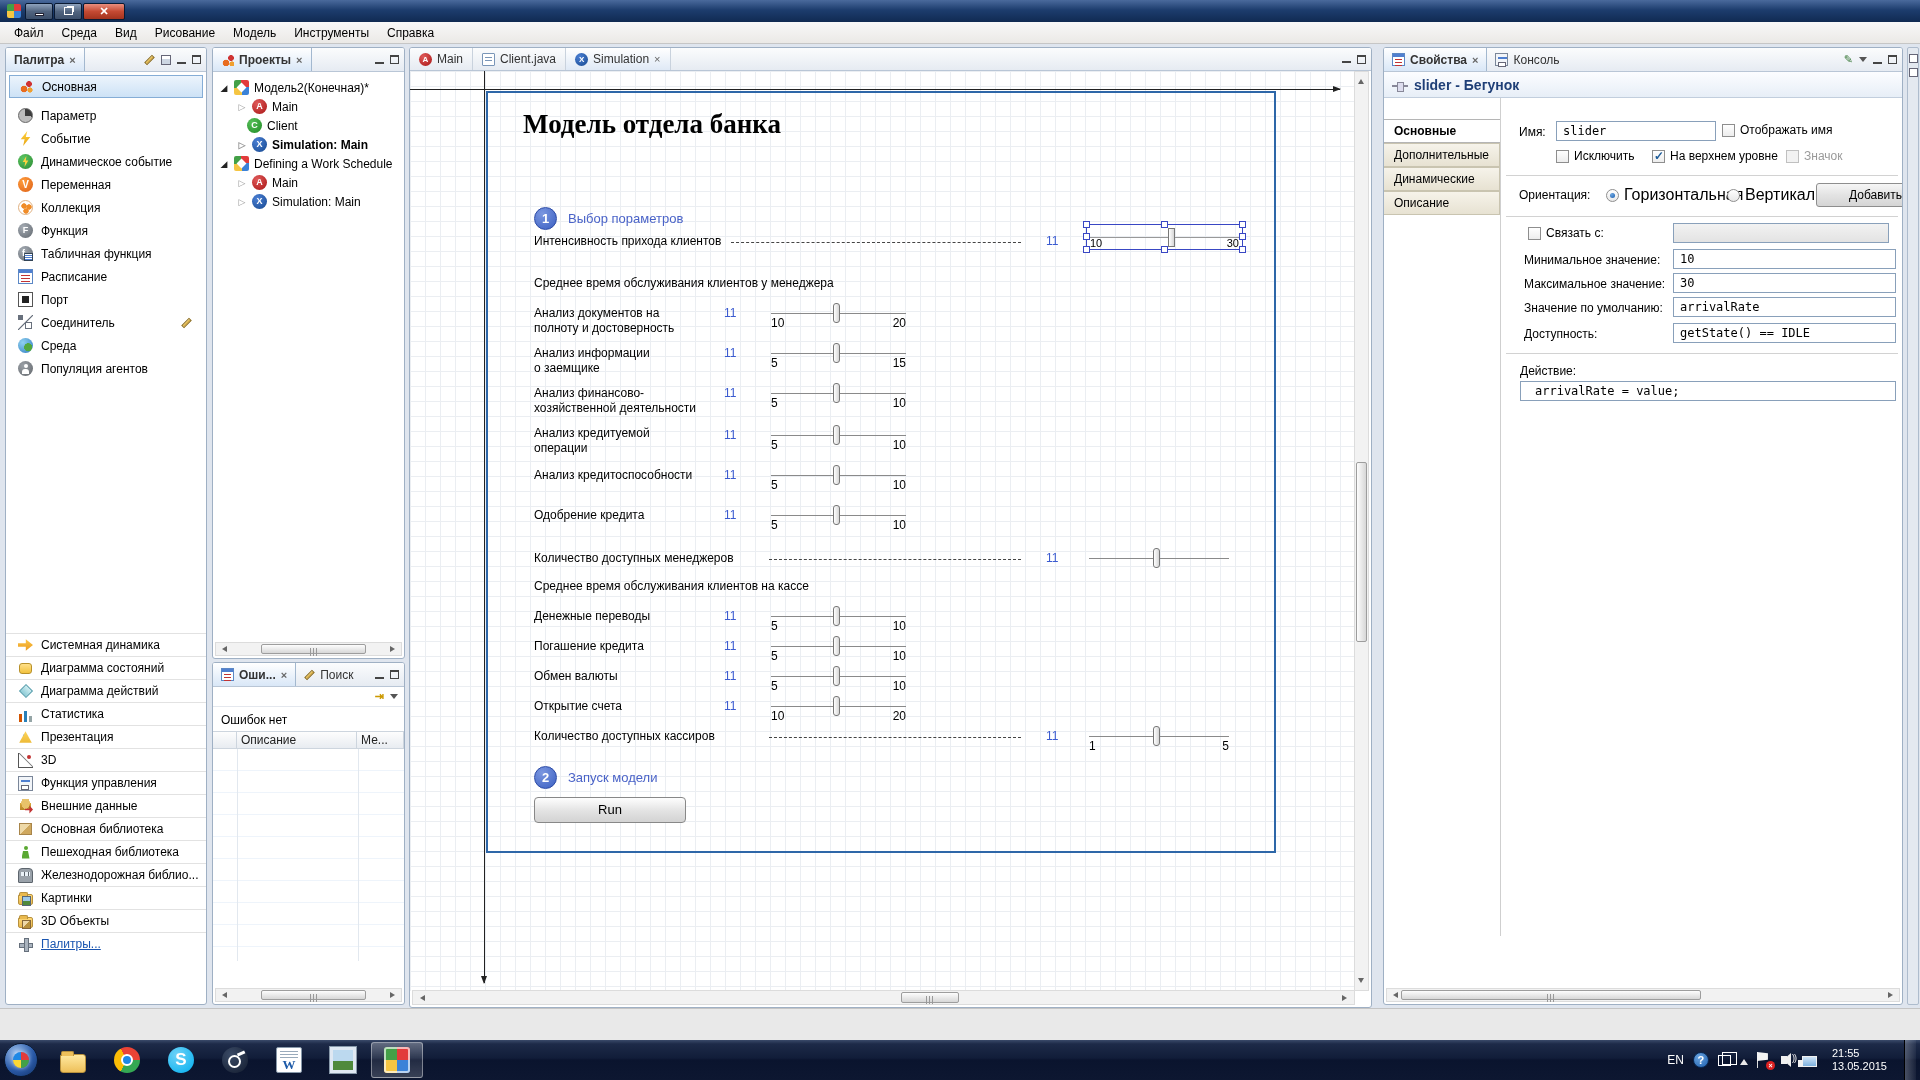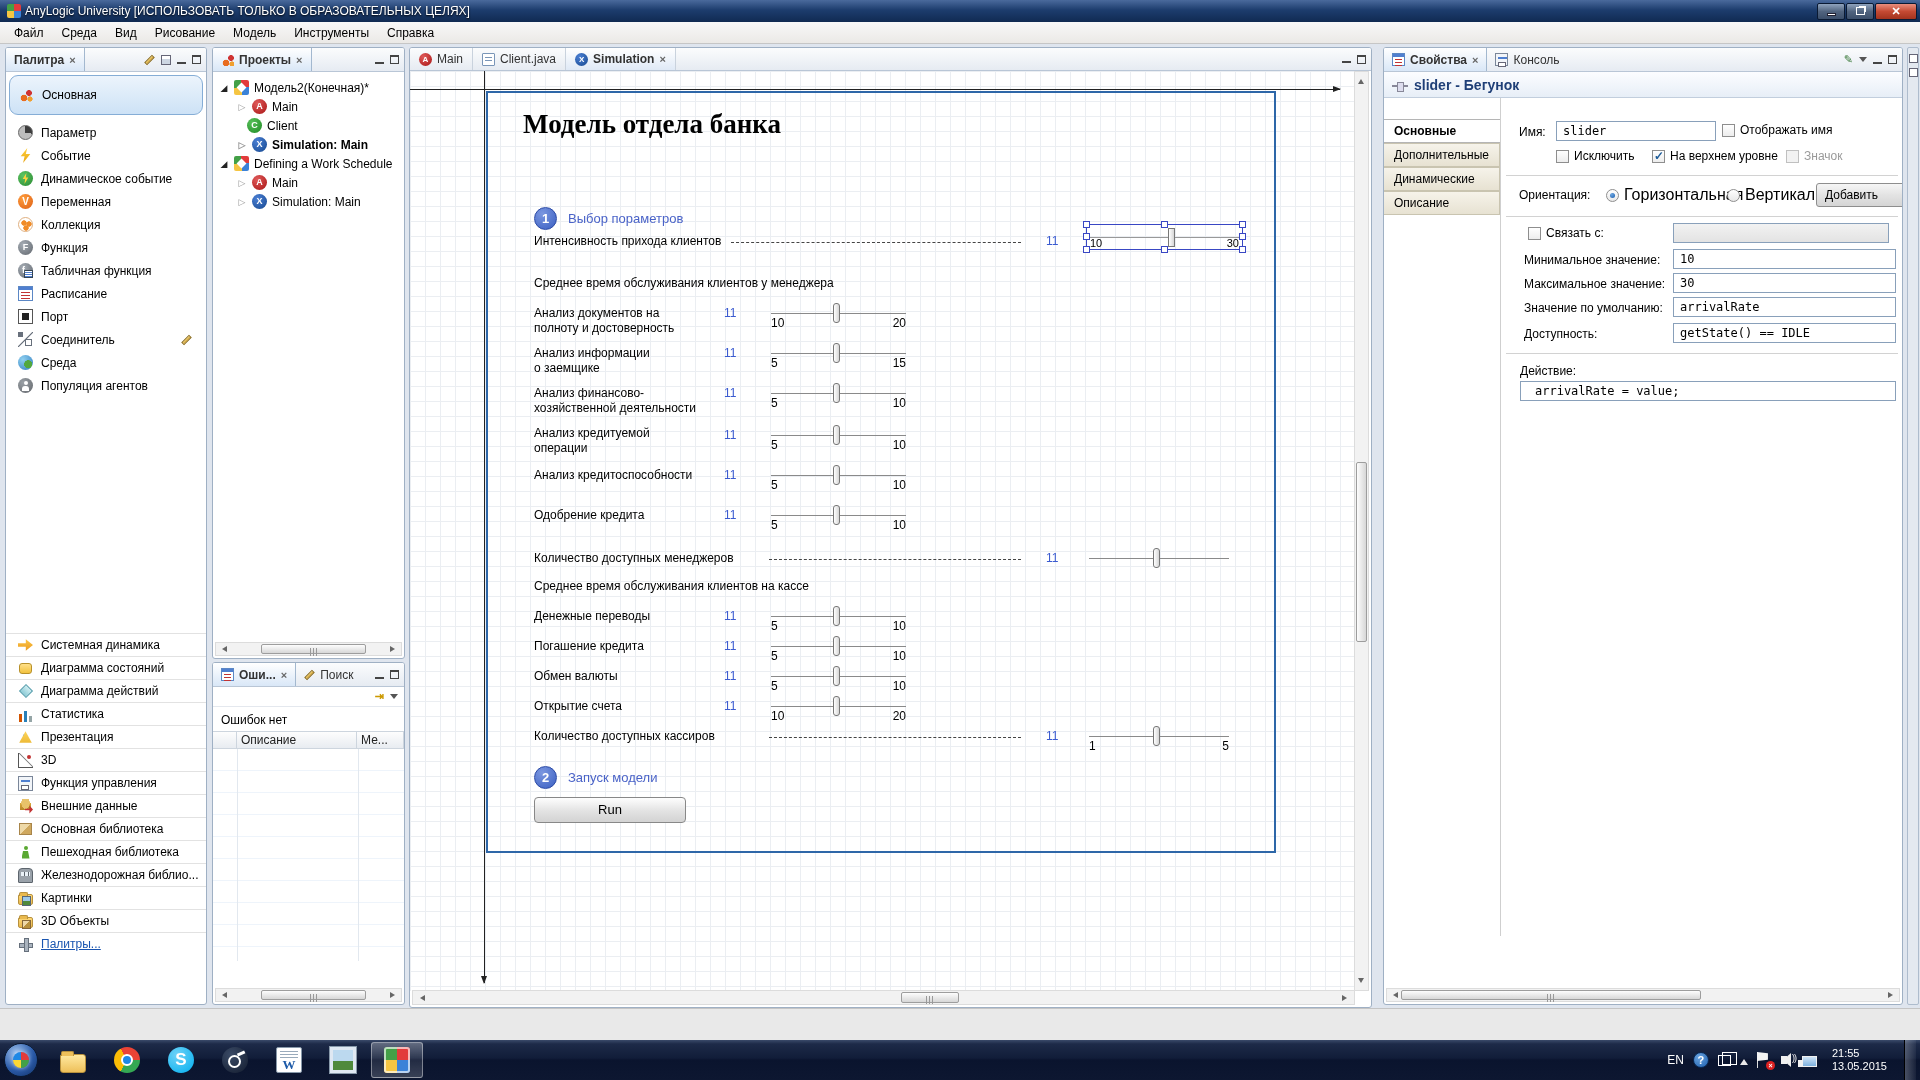--- a/index.html
+++ b/index.html
@@ -33,21 +33,21 @@
 .icon-dd{width:0;height:0;border:4px solid transparent;border-top:5px solid #555;margin-top:4px}
 .icon-pencil{width:11px;height:4px;background:linear-gradient(#f5d87a,#cf9a2a);border:1px solid #8a6a1a;transform:rotate(-45deg)}
 .icon-layout{width:10px;height:10px;border:1px solid #667;background:linear-gradient(#fff 40%,#cdd6e2 40%)}
 .icon-filter{color:#c90;font-weight:bold;font-size:11px}
 .icon-filter::after{content:"⇥"}
 .icon-pin{color:#3a7a3a;font-size:11px}
 .icon-pin::after{content:"✎"}
 
 
 .pal-item{display:flex;align-items:center;gap:8px;height:23px;padding-left:12px;font-size:12px}
-.pal-selected{margin:3px 3px 2px;height:40px;background:linear-gradient(#ecf4fc,#cde2f6);border:1px solid #85add6;border-radius:9px;padding-left:9px}
+.pal-selected{margin:3px 3px 2px;height:23px;background:linear-gradient(#ecf4fc,#cde2f6);border:1px solid #85add6;border-radius:0;padding-left:9px}
 .pal-sec{border-top:1px solid #e2e2e2}
 .pal-link{color:#1a55b0;text-decoration:underline}
 .pic{width:15px;height:15px;position:relative;flex:0 0 15px}
 .pic-main{background:radial-gradient(circle at 5px 10px,#e86c1f 0 3px,transparent 3.6px),radial-gradient(circle at 10px 5px,#cf3333 0 2.6px,transparent 3.2px),radial-gradient(circle at 11px 11px,#f0a030 0 2.3px,transparent 2.9px)}
 .pic-param{border-radius:50%;border:1px solid #666;background:conic-gradient(#3c3c3c 0 100deg,#bdbdbd 100deg 360deg)}
 .pic-event{background:linear-gradient(#ffd23e,#e8a413);clip-path:polygon(62% 0,18% 55%,44% 55%,34% 100%,82% 40%,52% 40%)}
 .pic-dynevent{border-radius:50%;background:radial-gradient(circle at 35% 30%,#5cc562,#2b8a33)}
 .pic-dynevent::after{content:"";position:absolute;left:4px;top:2px;width:7px;height:11px;background:#ffd23e;clip-path:polygon(62% 0,10% 55%,45% 55%,35% 100%,90% 40%,55% 40%)}
 .pic-var{border-radius:50%;background:radial-gradient(circle at 35% 30%,#ff9d3c,#dd5f16)}
 .pic-var::after{content:"V";position:absolute;inset:0;color:#fff;font:bold 10px/15px "Liberation Sans",sans-serif;text-align:center}
@@ -107,21 +107,21 @@
 
 
 .err-status{padding:6px 8px 4px;font-size:12px}
 .err-head{display:flex;height:18px;background:linear-gradient(#fdfdfd,#e8ecf1);border-top:1px solid #cdd5de;border-bottom:1px solid #cdd5de;font-size:12px;color:#222}
 .err-col{border-right:1px solid #cdd5de;padding:1px 4px;overflow:hidden}
 .err-grid{position:relative;background:repeating-linear-gradient(#fff 0 21px,#eef4fb 21px 22px)}
 
 
 .etabs{height:23px;background:linear-gradient(#fbfcfd,#e6ebf2);border-bottom:1px solid #b9c6d6;display:flex}
 .etab{display:flex;align-items:center;gap:5px;padding:0 9px;font-size:12px;border-right:1px solid #c9d2dd;color:#333}
-.etab.active{background:linear-gradient(#ffffff,#dfe9f6);font-weight:bold}
+.etab.active{background:linear-gradient(#ffffff,#dfe9f6);font-weight:normal}
 .eti{width:13px;height:13px;border-radius:50%;flex:0 0 13px;position:relative}
 .eti::after{position:absolute;inset:0;color:#fff;font:bold 8px/13px "Liberation Sans",sans-serif;text-align:center}
 .eti-a{background:radial-gradient(circle at 35% 30%,#e05a5a,#a81414)}.eti-a::after{content:"A"}
 .eti-x{background:radial-gradient(circle at 35% 30%,#4a7fd4,#16488f)}.eti-x::after{content:"X"}
 .eti-java{border-radius:1px;background:#fff;border:1px solid #7a96b8}
 .eti-java::after{content:"";position:absolute;left:2px;right:2px;top:3px;height:6px;background:repeating-linear-gradient(#7a96b8 0 1px,transparent 1px 3px)}
 .canvas{position:absolute;left:0;top:23px;width:945px;height:920px;background-color:#fff;background-image:linear-gradient(#ebeef2 1px,transparent 1px),linear-gradient(90deg,#ebeef2 1px,transparent 1px);background-size:15px 15px;overflow:hidden}
 .axis-h{position:absolute;left:0;top:18px;width:930px;border-top:1px solid #222}
 .axis-h::after{content:"";position:absolute;right:-1px;top:-4px;border-left:8px solid #222;border-top:3.5px solid transparent;border-bottom:3.5px solid transparent}
 .axis-v{position:absolute;left:74px;top:0;height:912px;border-left:1px solid #222}
@@ -166,21 +166,21 @@
 .finput:disabled{background:linear-gradient(#f2f2f2,#e3e3e3)}
 .cb{position:absolute;display:flex;align-items:center;gap:5px;font-size:12px}
 .cb .box{width:13px;height:13px;border:1px solid #8e8e8e;background:linear-gradient(#fff,#ededed);position:relative;flex:0 0 13px}
 .cb.checked .box::after{content:"✓";position:absolute;left:1px;top:-2px;color:#1e5c99;font-weight:bold;font-size:12px}
 .cb.disabled{color:#9a9a9a}
 .cb.disabled .box{background:#f2f2f2;border-color:#c0c0c0}
 .radio{position:absolute;display:flex;align-items:center;gap:5px;font-size:16px}
 .radio .circ{width:13px;height:13px;border:1px solid #8e8e8e;border-radius:50%;background:linear-gradient(#fff,#e8e8e8);position:relative;flex:0 0 13px}
 .radio.sel .circ::after{content:"";position:absolute;inset:3px;border-radius:50%;background:radial-gradient(circle at 35% 30%,#6aa4e0,#1d5fae)}
 .sep{position:absolute;border-top:1px solid #d2d2d2}
-.w7btn{position:absolute;height:24px;background:linear-gradient(#f6f6f6,#e3e3e3 50%,#d5d5d5);border:1px solid #8e8e8e;border-radius:3px;font-size:12px;text-align:left;line-height:22px;padding:0 8px}
+.w7btn{position:absolute;height:24px;background:linear-gradient(#f6f6f6,#e3e3e3 50%,#d5d5d5);border:1px solid #8e8e8e;border-radius:3px;font-size:12px;text-align:right;line-height:22px;padding:0 8px}
 
 
 .ministrip{position:absolute;left:1907px;top:47px;width:12px;height:958px;background:#e4e9f0;border:1px solid #aebccd;border-radius:2px}
 .msq{position:absolute;left:1px;width:9px;height:9px;border:1px solid #667;background:#fff}
 
 
 .taskbar{position:absolute;left:0;top:1040px;width:100%;height:40px;background:linear-gradient(#3a4a6a,#1d2a48 10%,#111d39 45%,#0a142e 50%,#0d1731);display:flex;align-items:center;padding-left:4px}
 .orb{width:34px;height:34px;border-radius:50%;position:relative;background:radial-gradient(circle at 35% 28%,#9ec2ef,#2a5aa8 55%,#123063);border:1px solid #0a1a33;margin-right:8px}
 .orb::after{content:"";position:absolute;inset:8px;border-radius:50%;background:conic-gradient(#e23b3b 0 25%,#43a047 0 50%,#fdd835 0 75%,#1e88e5 0);box-shadow:0 0 4px rgba(255,255,255,.6)}
 .tb-btn{width:52px;height:36px;margin:0 1px;border-radius:3px;display:flex;align-items:center;justify-content:center;position:relative}
@@ -220,21 +220,20 @@
 .tray-clock{text-align:left;font-size:11px;line-height:13px;color:#fff;padding:0 6px}
 .showdesk{width:12px;height:40px;border-left:1px solid #000;background:linear-gradient(90deg,rgba(255,255,255,.25),rgba(255,255,255,.05));margin-left:2px}
 </style>
 </head>
 <body>
 
 <div id="screen">
 
   <div class="titlebar">
     <div class="app-logo"></div>
-    <div class="title-text">AnyLogic University [ИСПОЛЬЗОВАТЬ ТОЛЬКО В ОБРАЗОВАТЕЛЬНЫХ ЦЕЛЯХ]</div>
     <div class="win-controls">
       <div class="wbtn">
           <div class="glyph-min"></div>
         </div>
       <div class="wbtn">
           <div class="glyph-restore"></div>
         </div>
       <div class="wbtn close">
           <span>✕</span>
         </div>

